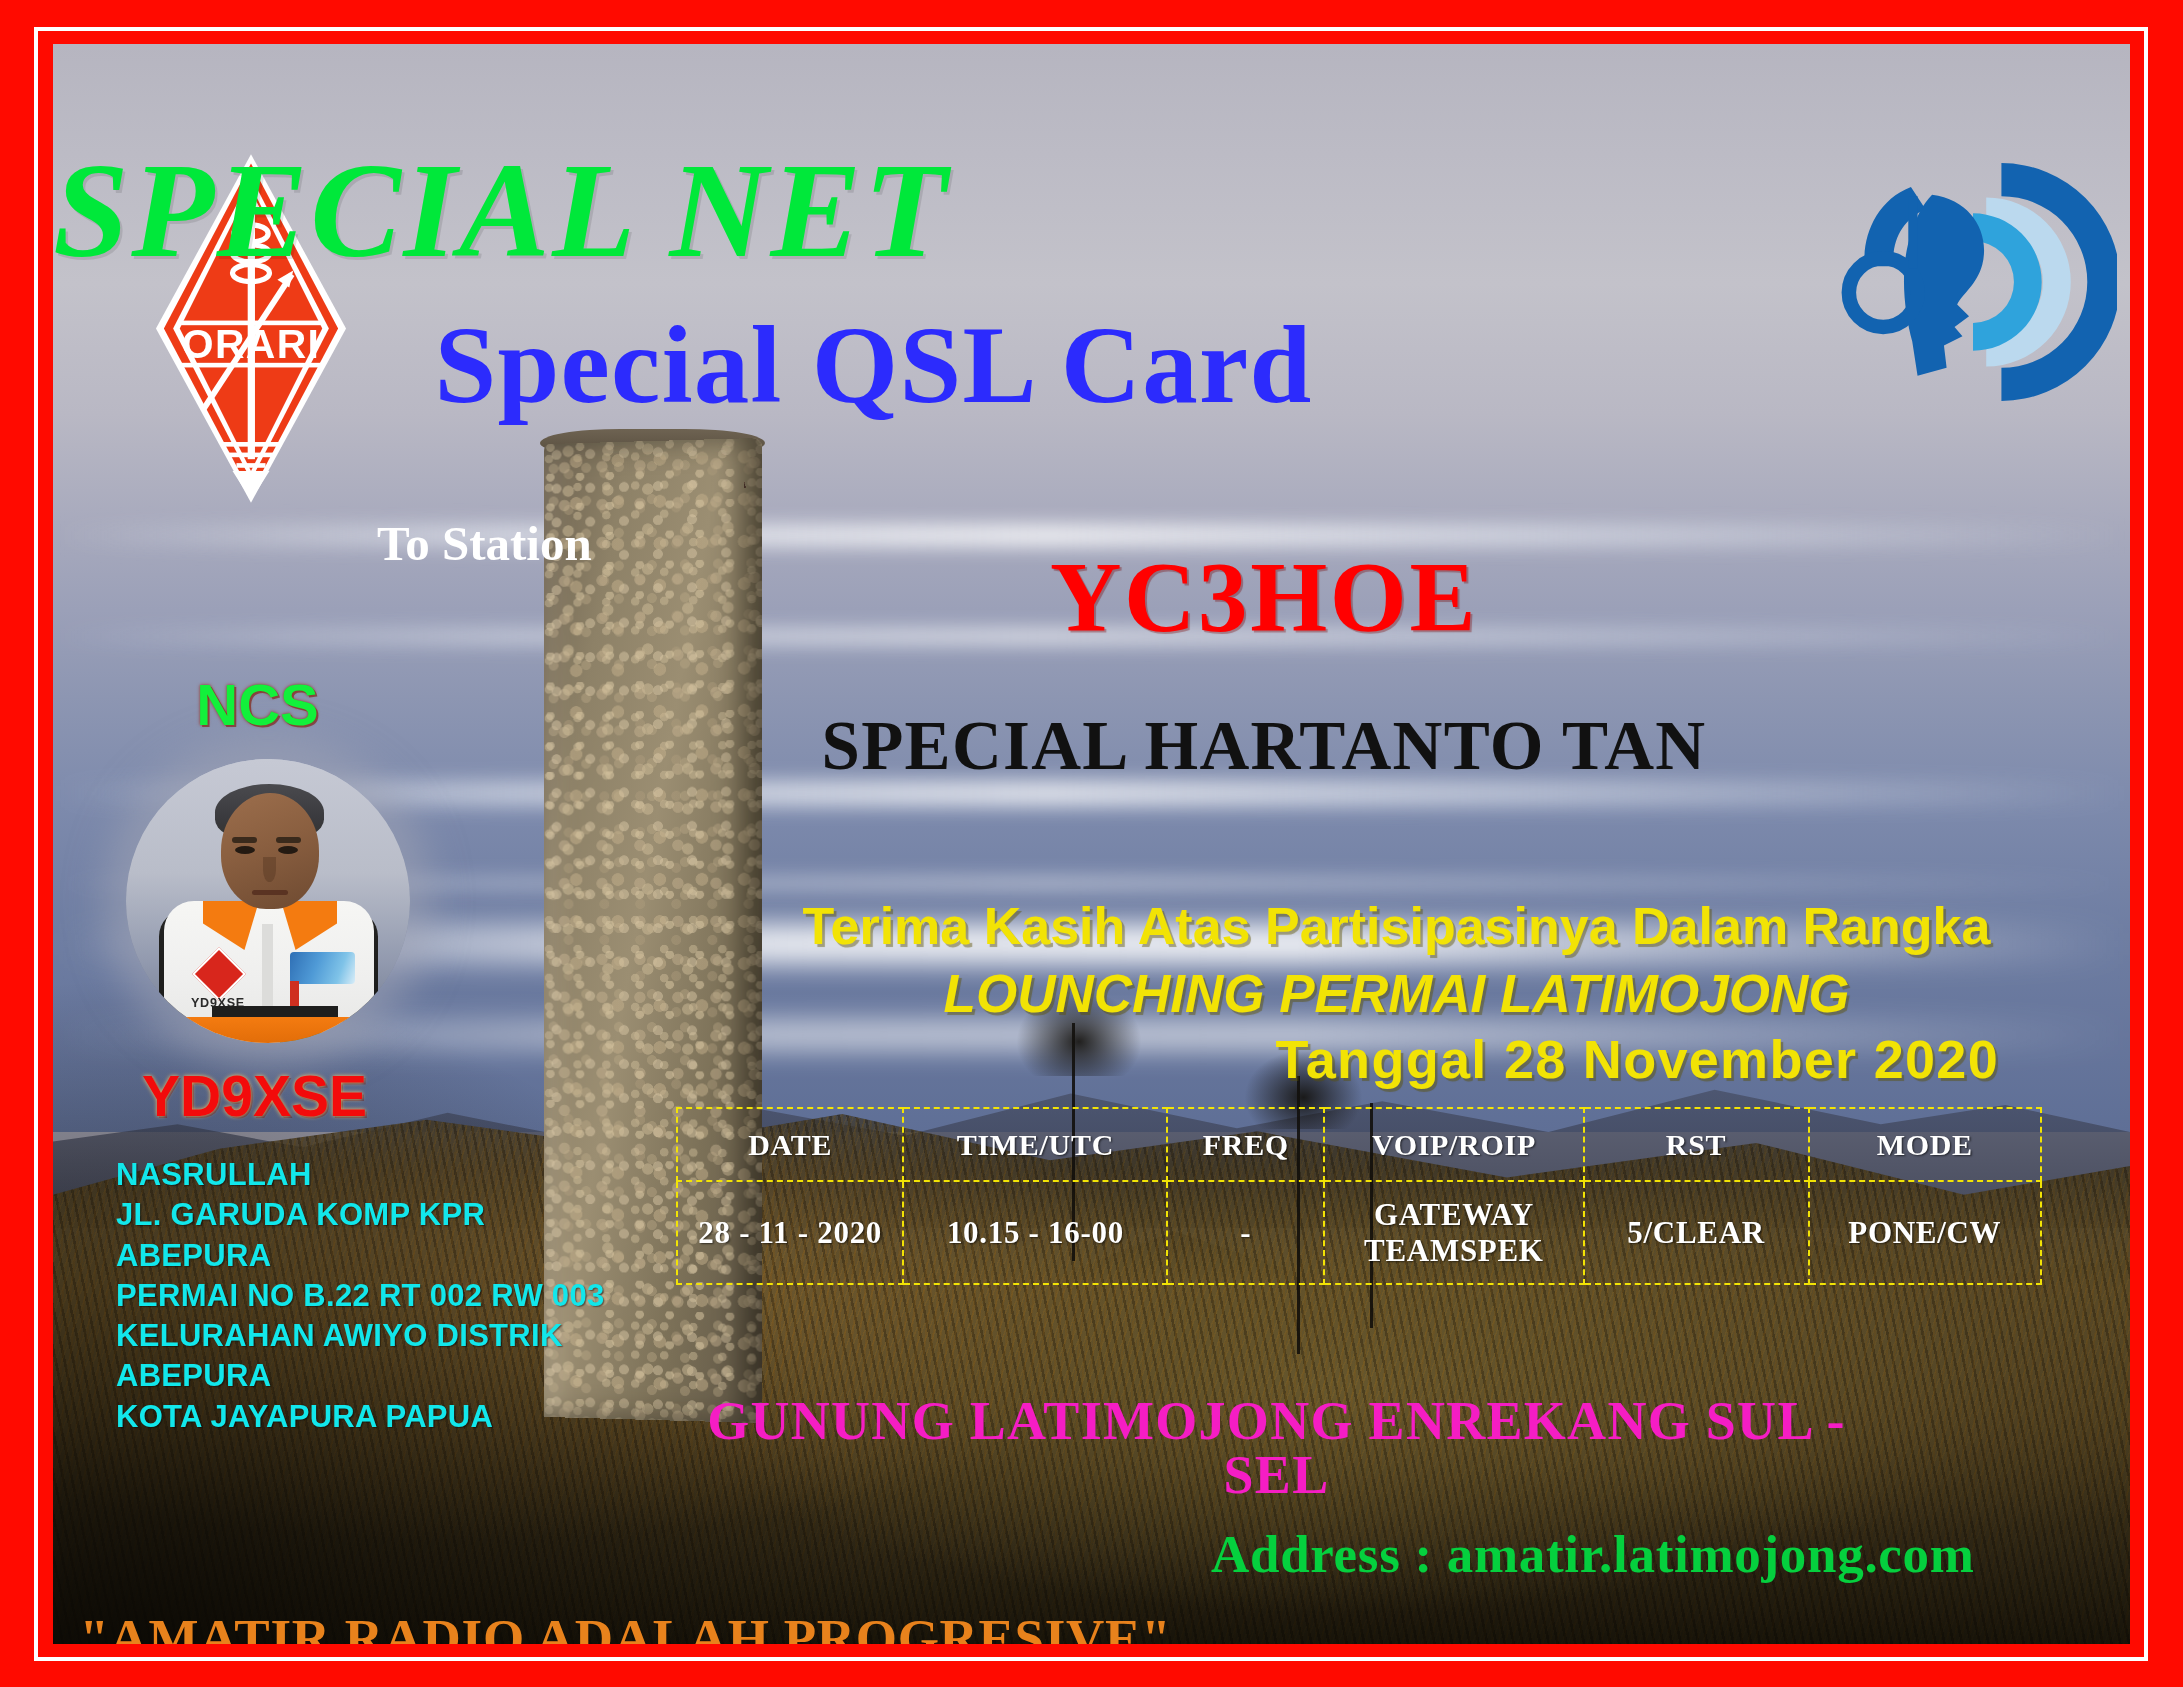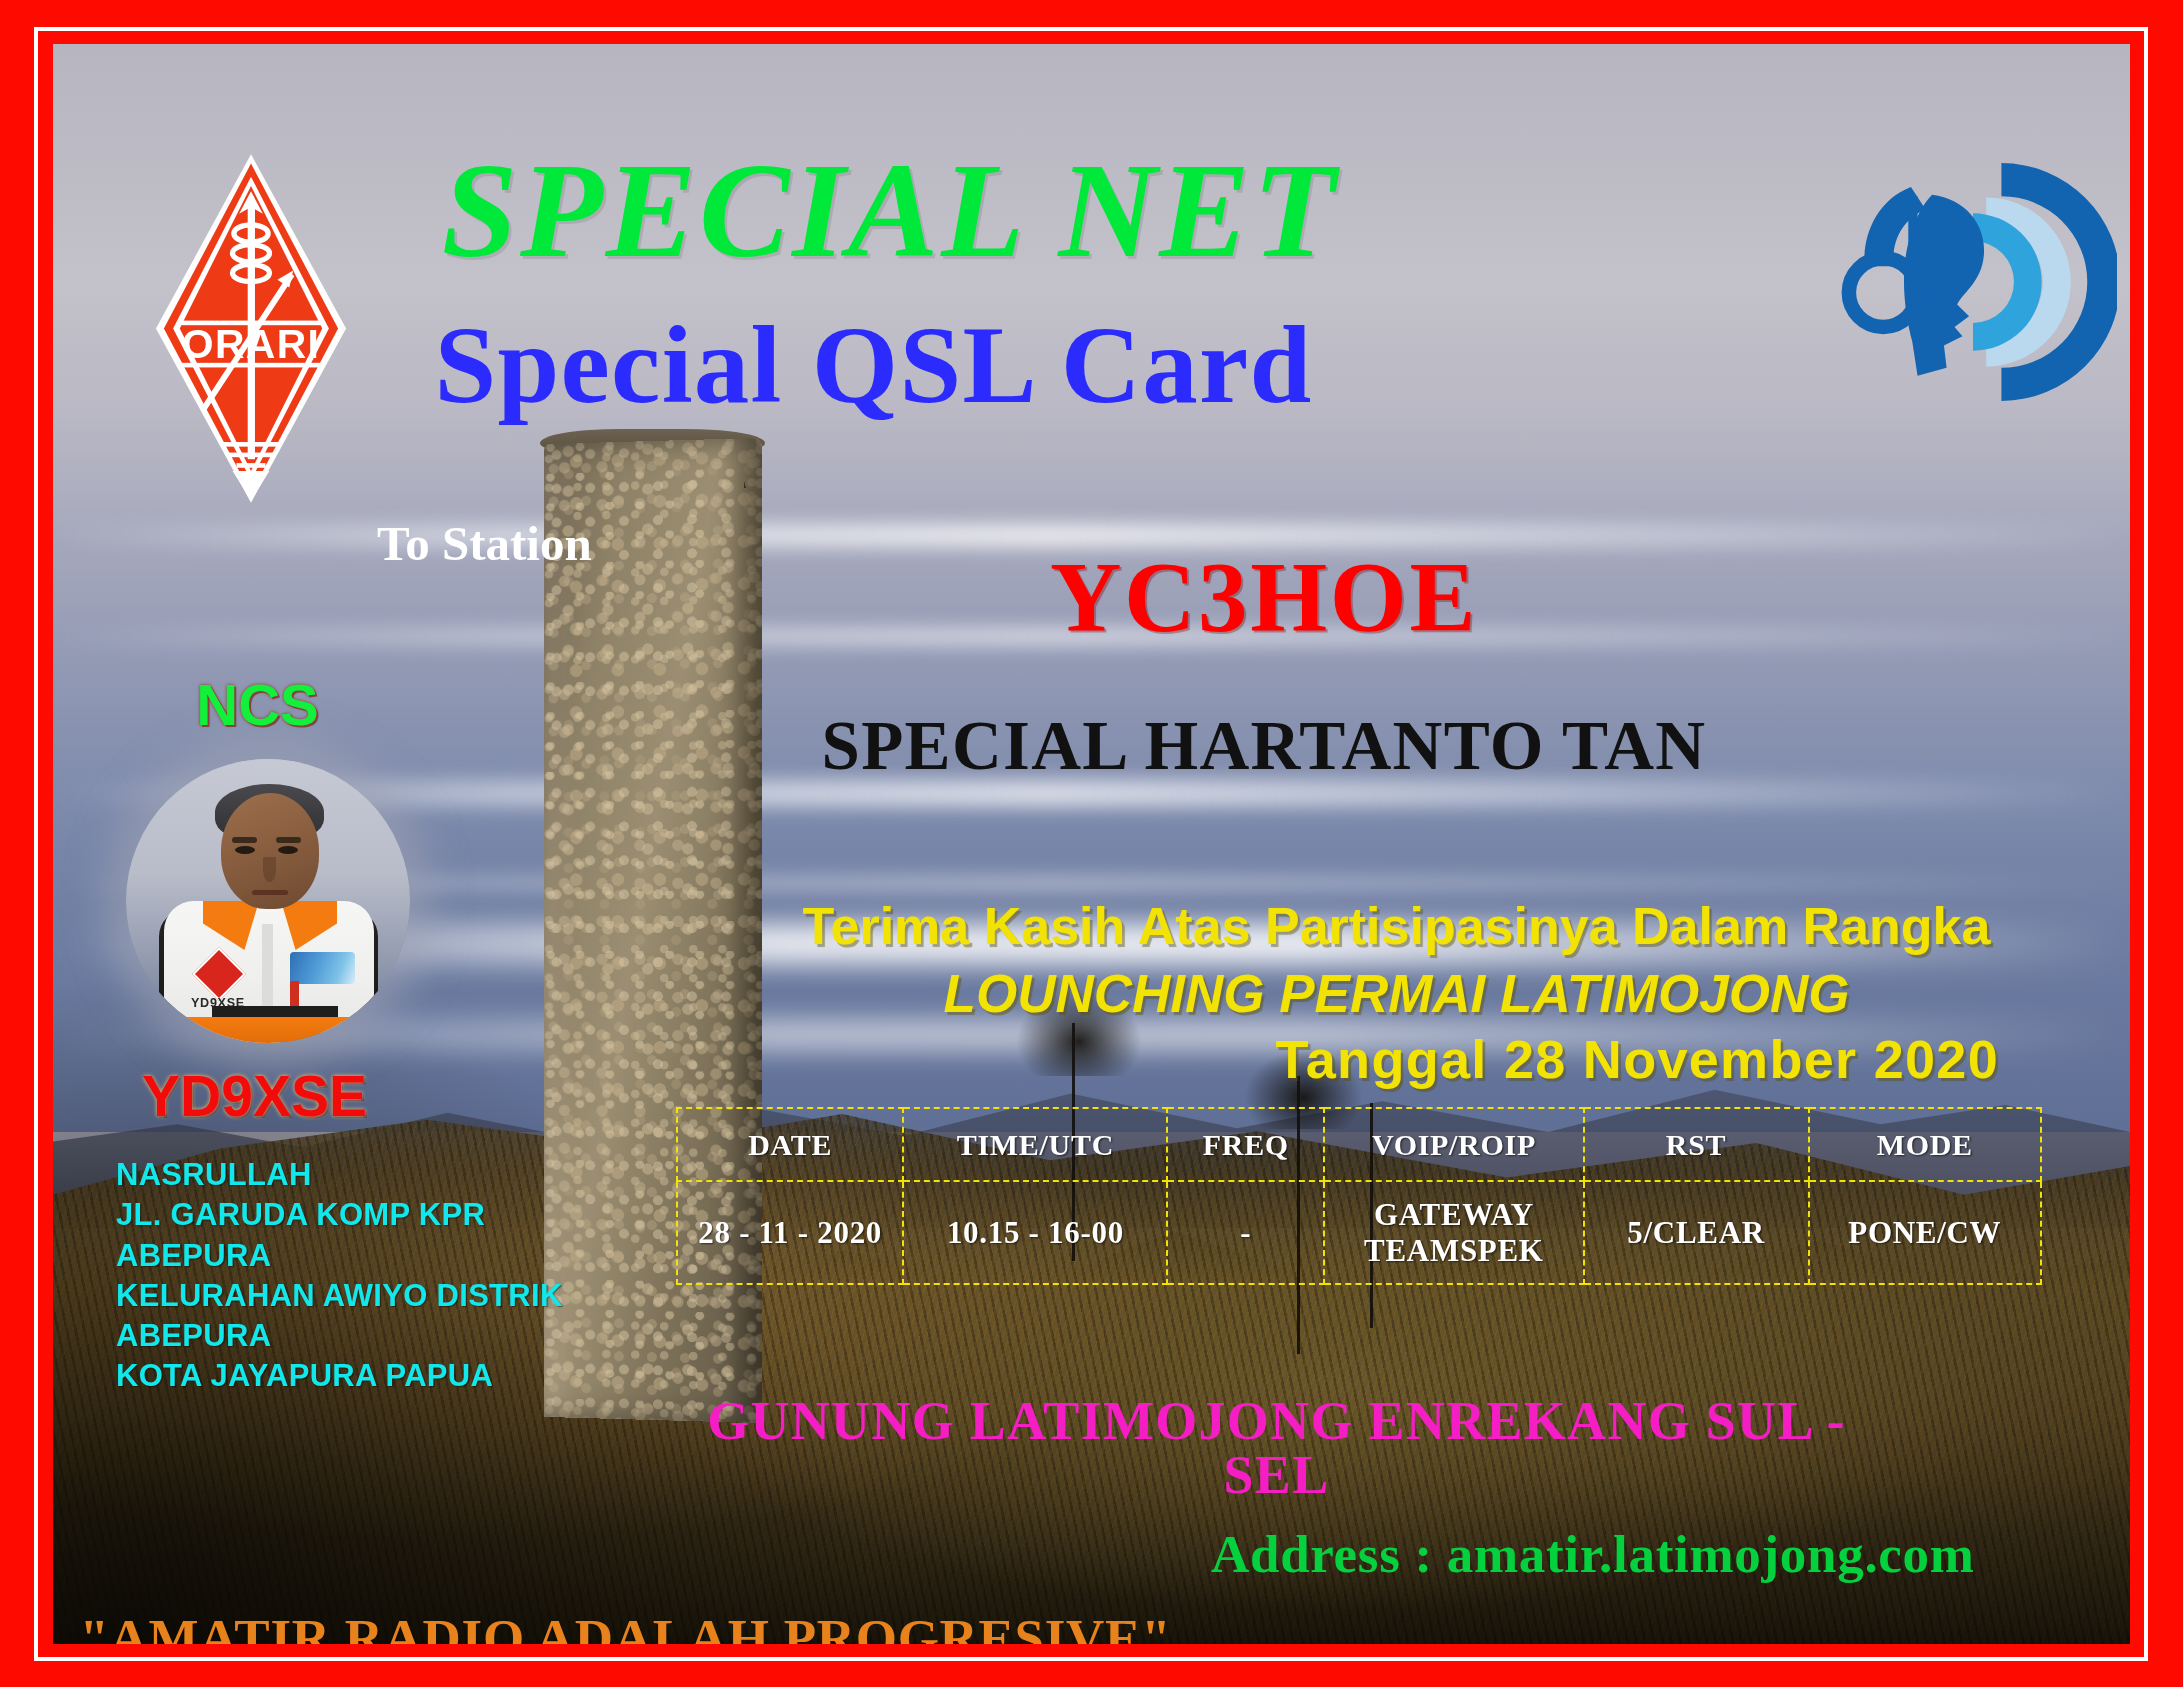--- a/index.html
+++ b/index.html
@@ -145,21 +145,21 @@
   .treetuft {
     position:absolute;
     background: radial-gradient(ellipse at 50% 60%, rgba(18,16,12,.9), rgba(18,16,12,0) 70%);
   }
 
   
   .layer { position: absolute; left: 0; top: 0; width: 2077px; height: 1600px; z-index: 4; }
 
   .t-special-net {
     position: absolute; left: 0; top: 98px; width: 1674px;
-    text-align: center;
+    text-align: left;
     font-family: "Liberation Serif", serif;
     font-style: italic; font-weight: bold;
     font-size: 136px; line-height: 1;
     color: #00E83A;
     letter-spacing: 2.6px;
     text-shadow: 2.6px 2.6px 0 rgba(0,0,0,.10);
   }
   .t-qsl {
     position: absolute; left: 0; top: 265px; width: 1641px;
     text-align: center;
@@ -521,20 +521,21 @@
 
       <div class="t-address-url">Address  : amatir.latimojong.com</div>
 
       <div style="position:absolute;left:63px;top:1111px;width:523px;
                   font-family:'Liberation Sans',sans-serif;font-weight:bold;
                   font-size:31px;line-height:1.30;color:#12E7EB;
                   text-shadow:1.3px 1.3px 1.3px rgba(0,0,0,.45);letter-spacing:0.3px;">
         <div>NASRULLAH</div>
         <div>JL. GARUDA KOMP KPR</div>
         <div>ABEPURA</div>
+        <div>PERMAI NO B.22 RT 002 RW 003</div>
         <div>KELURAHAN AWIYO DISTRIK</div>
         <div>ABEPURA</div>
         <div>KOTA JAYAPURA PAPUA</div>
       </div>
     </div>
 
     <table class="logtable">
       <thead>
         <tr>
           <th class="col-date">DATE</th>

